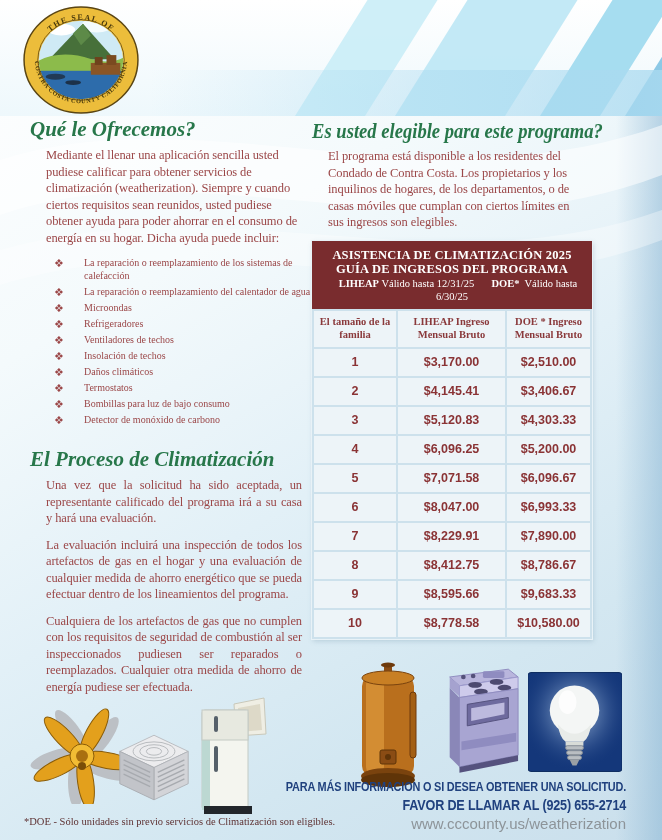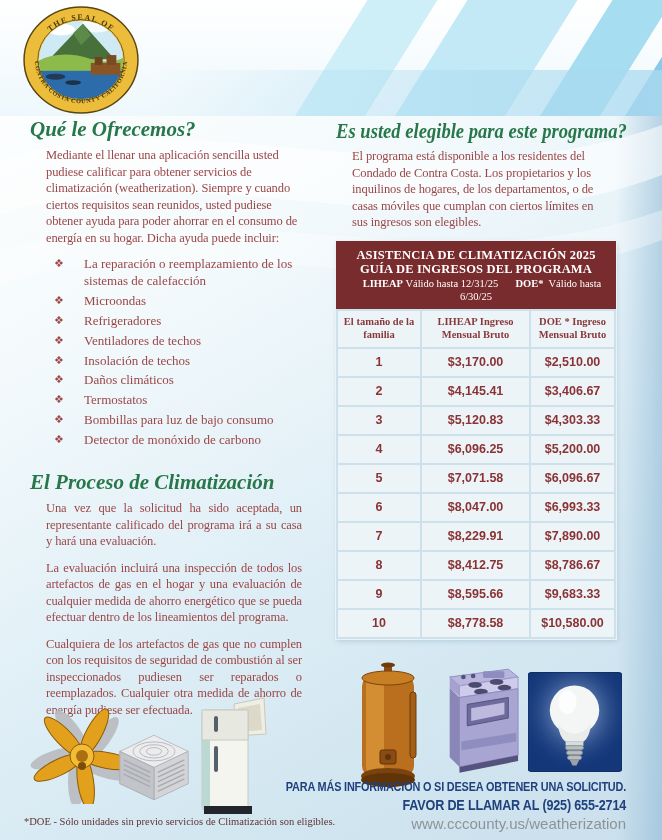--- a/index.html
+++ b/index.html
@@ -23,27 +23,27 @@
   .seal-wrap{position:absolute;left:22px;top:6px;}
   .title-block{position:absolute;top:16px;right:18px;text-align:right;
     font-family:"Liberation Sans",sans-serif;font-weight:900;color:#0c0c0c;}
   .title-main{font-size:48px;line-height:1.02;letter-spacing:-2px;transform:scaleX(.85);transform-origin:100% 50%;
     text-shadow:-3px -3px 0 #fff,3px -3px 0 #fff,-3px 3px 0 #fff,3px 3px 0 #fff,-3px 0 0 #fff,3px 0 0 #fff,0 -3px 0 #fff,0 3px 0 #fff,-2px 0 0 #fff,2px 0 0 #fff;}
   .title-sub{font-size:29px;line-height:1.05;letter-spacing:-1px;margin-top:2px;transform:scaleX(.85);transform-origin:100% 50%;
     text-shadow:-2px -2px 0 #fff,2px -2px 0 #fff,-2px 2px 0 #fff,2px 2px 0 #fff,-2px 0 0 #fff,2px 0 0 #fff,0 -2px 0 #fff,0 2px 0 #fff;}
 
   
   .col-left{position:absolute;left:30px;top:118px;width:288px;}
-  .col-right{position:absolute;left:336px;top:120px;width:292px;}
+  .col-right{position:absolute;left:312px;top:120px;width:292px;}
   h2.section{font-style:italic;font-weight:bold;color:#27774a;font-size:21px;line-height:1.1;
     margin:0 0 6px;font-family:"Liberation Serif",serif;}
   h2.nowrap{white-space:nowrap;transform:scaleX(.93);transform-origin:0 50%;font-size:20px;}
   .body-text{color:#9b4748;font-size:12.5px;line-height:1.32;letter-spacing:-.1px;margin:0 16px 10px;}
   .just{text-align:justify;}
-  ul.offer{list-style:none;margin:2px 0 22px;padding:0;color:#9b4748;font-size:13px;line-height:1.3;}
+  ul.offer{list-style:none;margin:2px 0 22px;padding:0;color:#9b4748;font-size:10px;line-height:1.3;}
   ul.offer li{position:relative;padding-left:54px;margin-bottom:3px;}
   ul.offer li::before{content:"\2756";position:absolute;left:24px;top:0;font-size:11px;}
 
   
   .income-card{margin-top:4px;width:280px;box-shadow:0 0 0 1px #e8f2f7,1px 2px 5px rgba(70,110,140,.25);}
   .tbl-head{background:#792c2e;color:#fff;text-align:center;padding:7px 4px 6px;}
   .tbl-head .t1{font-weight:bold;font-size:12.5px;letter-spacing:.2px;line-height:1.15;}
   .tbl-head .t3{font-size:10.5px;margin-top:2px;line-height:1.2;}
   .tbl-head .b{font-weight:bold;margin-left:12px;}
   table.income{width:100%;border-collapse:separate;border-spacing:2px;background:#cde1ec;}
@@ -115,20 +115,21 @@
         <text><textPath href="#arcBot" startOffset="50%" text-anchor="middle">CONTRA COSTA COUNTY CALIFORNIA</textPath></text>
       </g>
     </svg>
   </div>
 
   <div class="col-left">
     <h2 class="section">Qué le Ofrecemos?</h2>
     <p class="body-text">Mediante el llenar una aplicación sencilla usted pudiese calificar para obtener servicios de climatización (weatherization). Siempre y cuando ciertos requisitos sean reunidos, usted pudiese obtener ayuda para poder ahorrar en el consumo de energía en su hogar. Dicha ayuda puede incluir:</p>
     <ul class="offer">
       <li>La reparación o reemplazamiento de los sistemas de calefacción</li>
+      <li>La reparación o reemplazamiento del calentador de agua</li>
       <li>Microondas</li>
       <li>Refrigeradores</li>
       <li>Ventiladores de techos</li>
       <li>Insolación de techos</li>
       <li>Daños climáticos</li>
       <li>Termostatos</li>
       <li>Bombillas para luz de bajo consumo</li>
       <li>Detector de monóxido de carbono</li>
     </ul>
     <h2 class="section">El Proceso de Climatización</h2>

